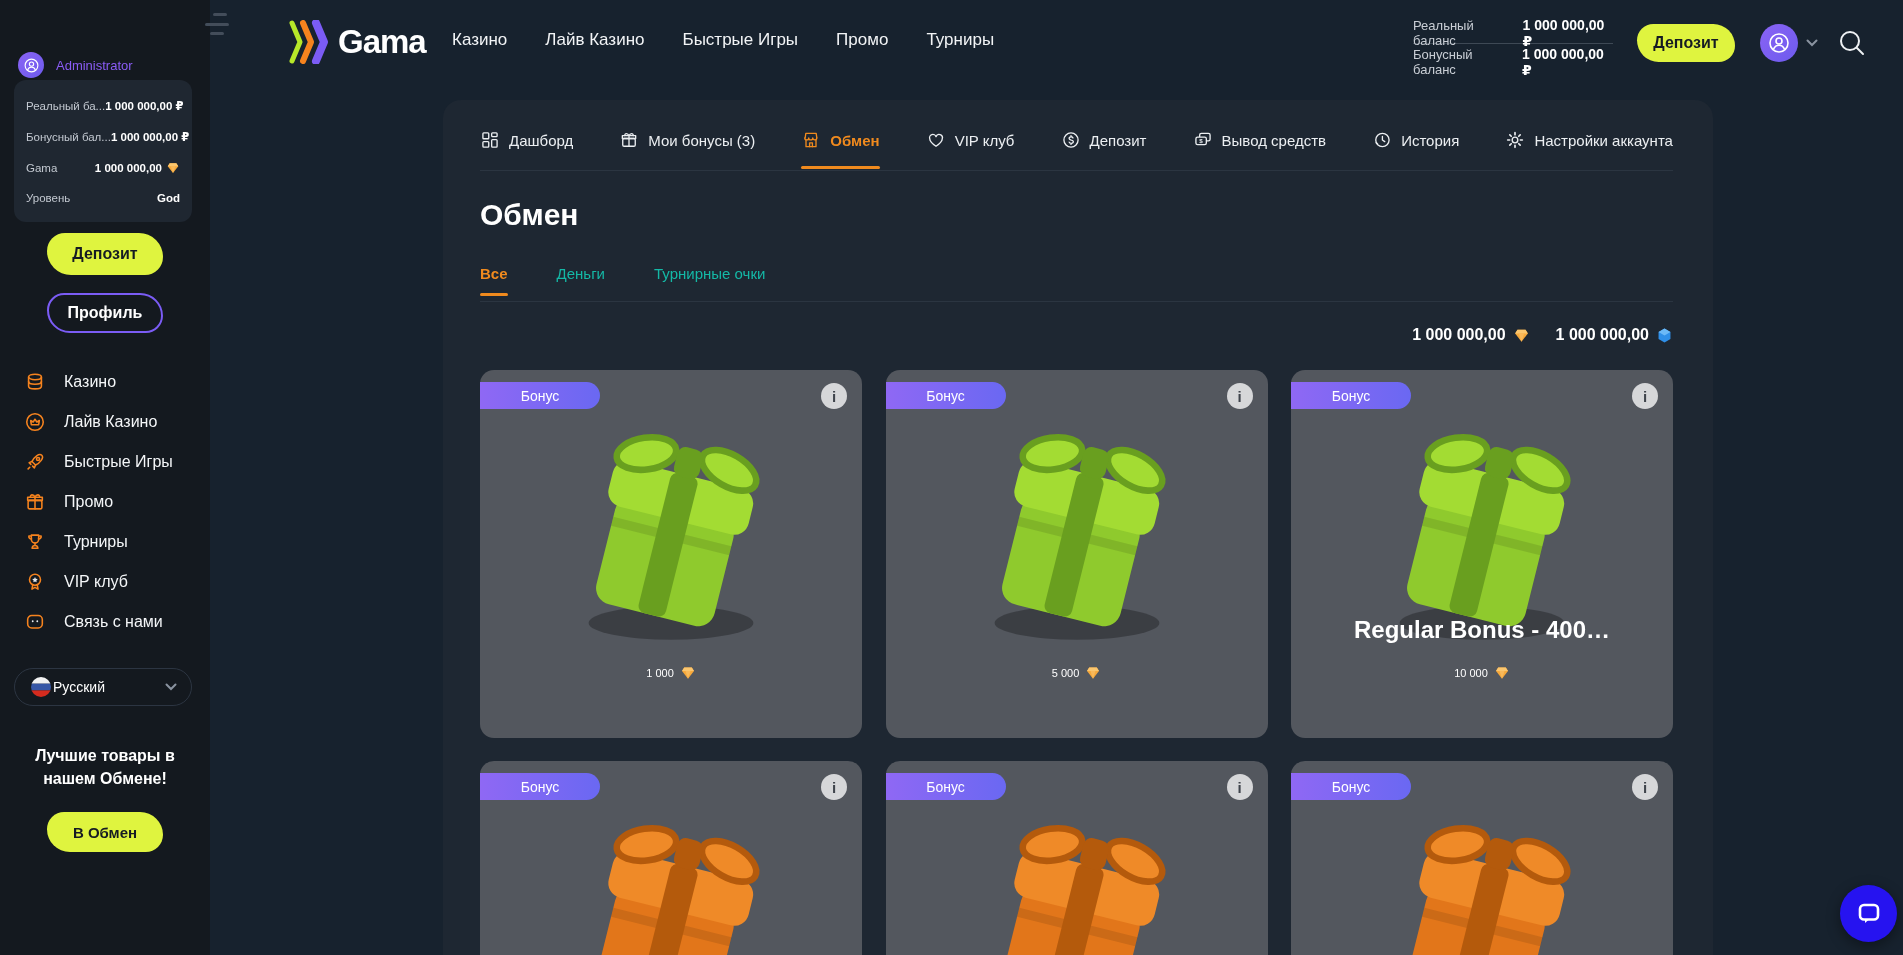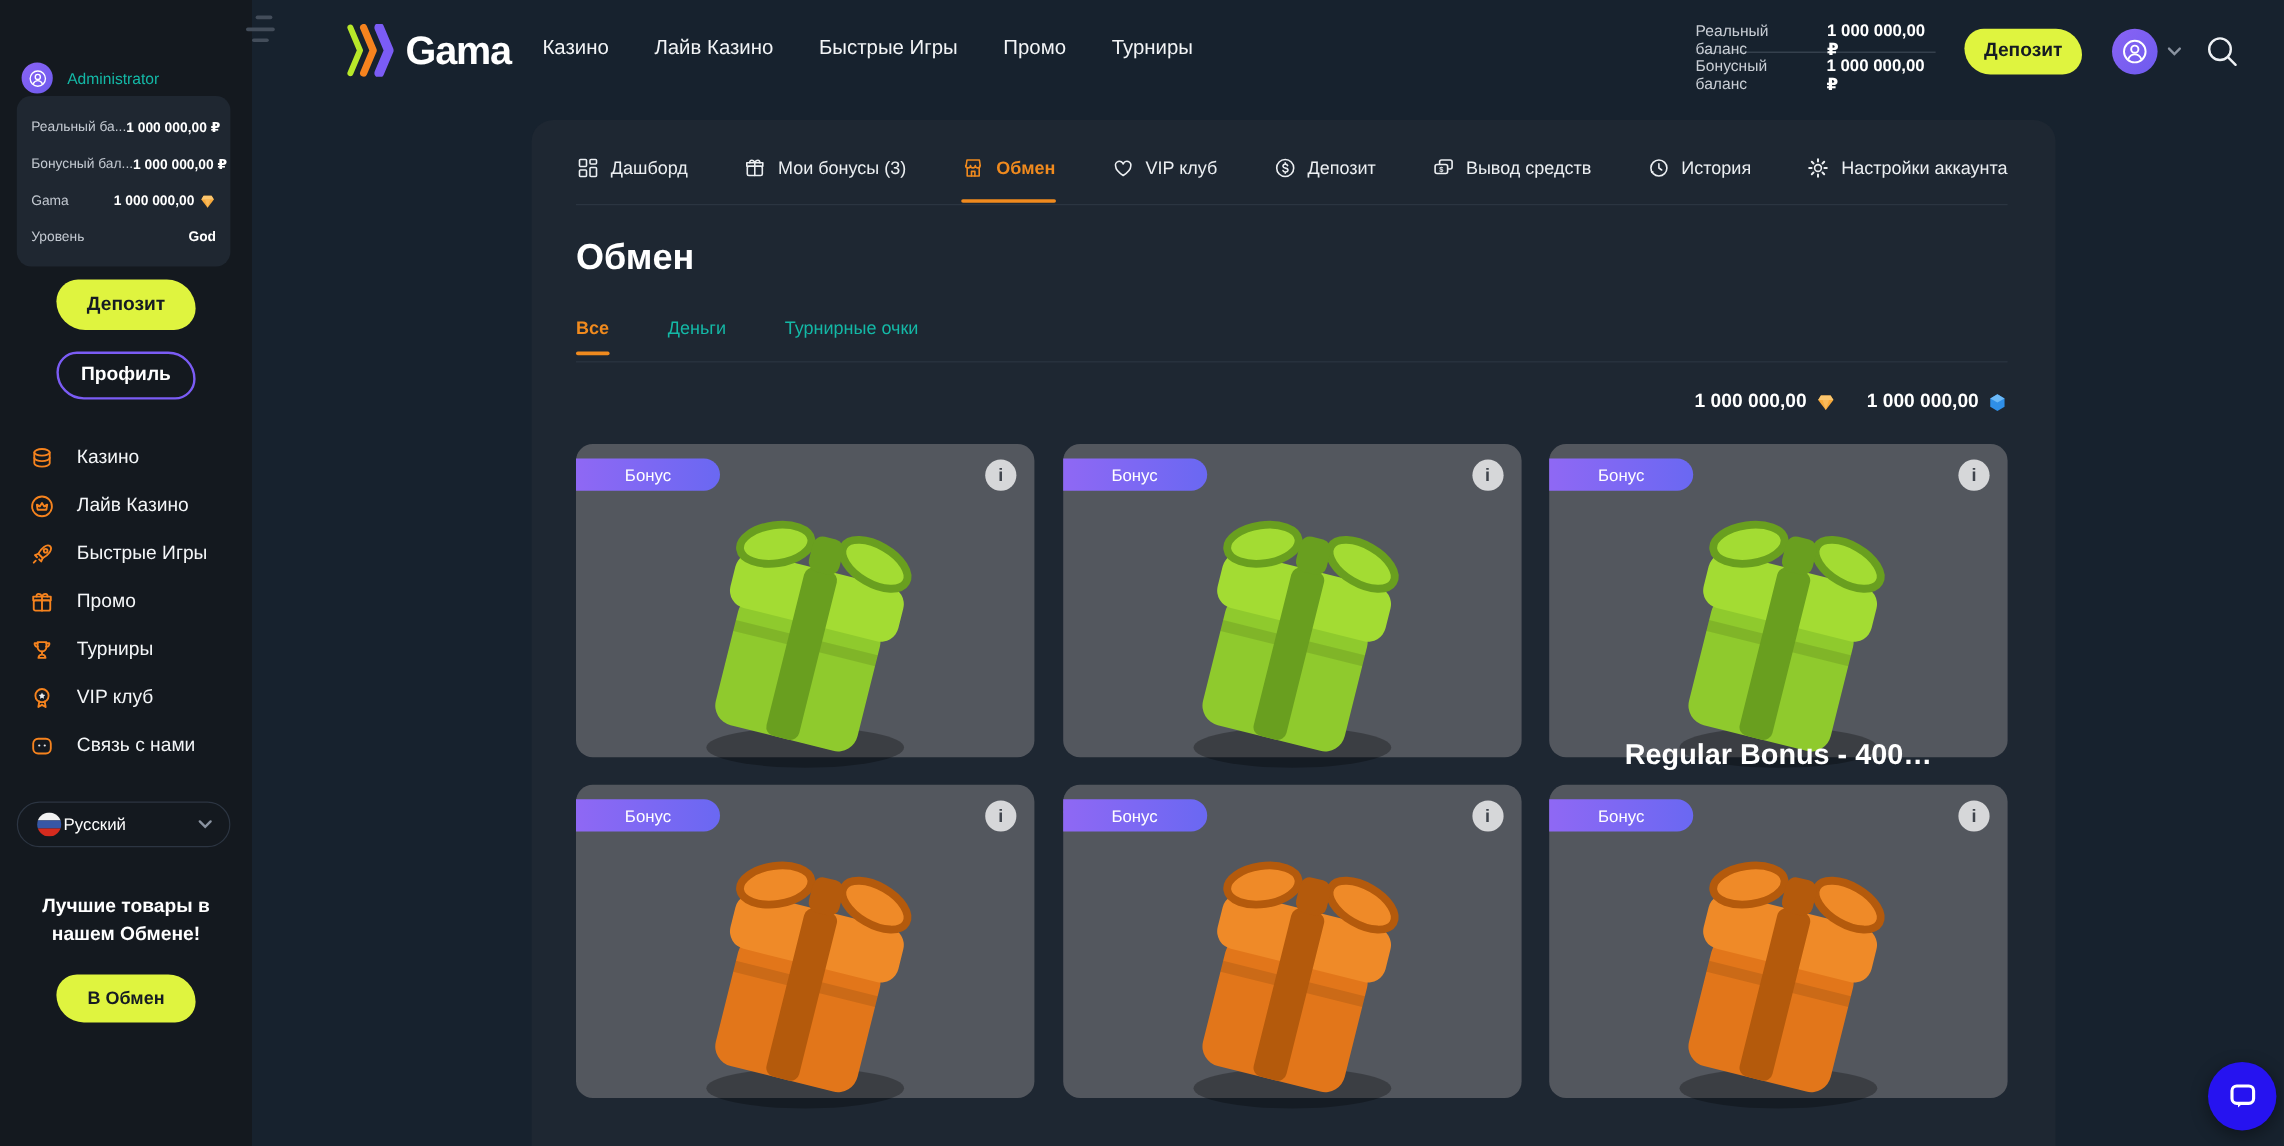--- a/index.html
+++ b/index.html
@@ -9,21 +9,21 @@
     background:#17222e; color:#e9ecef; position:relative;
   }
 
   
   .sidebar { position:absolute; left:0; top:0; width:210px; height:955px;
     background:#14191f; z-index:5; }
   .side-user { position:absolute; left:18px; top:52px; display:flex; align-items:center; gap:12px; }
   .avatar-circle { width:26px; height:26px; border-radius:50%;
     background:linear-gradient(135deg,#8a63f4,#6d5bee); display:flex; align-items:center; justify-content:center; }
   .avatar-circle svg { width:17px; height:17px; stroke:#fff; fill:none; stroke-width:1.6; }
-  .side-user-name { font-size:13px; color:#14b8a6; }
+  .side-user-name { font-size:13px; color:#8b5cf6; }
   .balance-card { position:absolute; left:14px; top:80px; width:178px; height:142px;
     background:#1f2731; border-radius:12px; padding:10px 12px; display:flex; flex-direction:column; justify-content:space-around; }
   .bal-row { display:flex; justify-content:space-between; align-items:center; font-size:11.5px; }
   .bal-label { color:#c3c9d1; white-space:nowrap; }
   .bal-value { color:#fff; font-weight:700; display:flex; align-items:center; gap:4px; white-space:nowrap; }
   .gem { width:14px; height:14px; display:inline-block; }
   .btn { border:none; cursor:pointer; font-family:inherit; font-weight:700;
     display:flex; align-items:center; justify-content:center; }
   .btn-yellow { background:#dff43f; color:#151b23; border-radius:18px 24px 18px 24px; font-size:16px; }
   .btn-outline { background:transparent; color:#fff; border:2px solid #7b5cf5; border-radius:18px 24px 18px 24px; font-size:16px; }
@@ -86,35 +86,35 @@
   .filter.active::after { content:""; position:absolute; left:0; right:0; bottom:-14px;
     height:3px; background:#f08a1e; border-radius:3px; }
   .filters-divider { position:absolute; left:37px; right:40px; top:201px; border-top:1px solid #2b3541; }
   .shop-balances { position:absolute; right:40px; top:226px; display:flex; gap:26px; align-items:center; }
   .shop-bal { display:flex; align-items:center; gap:7px; font-size:16px; font-weight:700; color:#fff; }
   .shop-bal .gem { width:17px; height:17px; }
 
   
   .cards { position:absolute; left:37px; top:270px; width:1193px;
     display:grid; grid-template-columns:repeat(3,382px); gap:23px 23.5px; }
-  .card { position:relative; width:382px; height:261px; background:#53575e; border-radius:14px; cursor:pointer; }
+  .card { position:relative; width:382px; height:368px; background:#53575e; border-radius:14px; cursor:pointer; }
   .card-badge { position:absolute; left:0; top:12px; height:27px; min-width:120px;
     display:flex; align-items:center; justify-content:center; padding:0 18px;
     background:linear-gradient(90deg,#8f68f4,#6a68f2); color:#fff; font-size:14px;
     border-radius:0 15px 15px 0; }
   .card-info { position:absolute; right:15px; top:13px; width:26px; height:26px; border-radius:50%;
     background:#d6d7d9; color:#3f444c; font-weight:800; font-size:15px;
     display:flex; align-items:center; justify-content:center; cursor:pointer; }
   .gift { position:absolute; left:88px; top:50px; width:206px; height:226px; }
   .g-green { --g1:#8fca2d; --g2:#a3dc33; --g3:#699f1f; }
   .g-orange { --g1:#e2761a; --g2:#ef8a28; --g3:#b45a0c; }
   .card-title { position:absolute; left:10px; right:10px; top:246px; text-align:center;
     font-size:24px; font-weight:800; color:#fff; white-space:nowrap; overflow:hidden; }
-  .card-price { position:absolute; left:0; right:0; top:295px; display:flex; justify-content:space-between;
-    align-items:center; gap:6px; font-size:14px; color:#fff; }
+  .card-price { position:absolute; left:0; right:0; top:295px; display:flex; justify-content:center;
+    align-items:center; gap:6px; font-size:11px; color:#fff; }
   .card-price .gem { width:16px; height:16px; }
 
   
   .chat-fab { position:absolute; left:1840px; top:885px; width:57px; height:57px; border-radius:50%;
     background:#2613f0; display:flex; align-items:center; justify-content:center; cursor:pointer;
     box-shadow:0 4px 14px rgba(0,0,0,.4); z-index:9; }
   .chat-fab svg { width:26px; height:26px; }
 </style>
 </head>
 <body>

